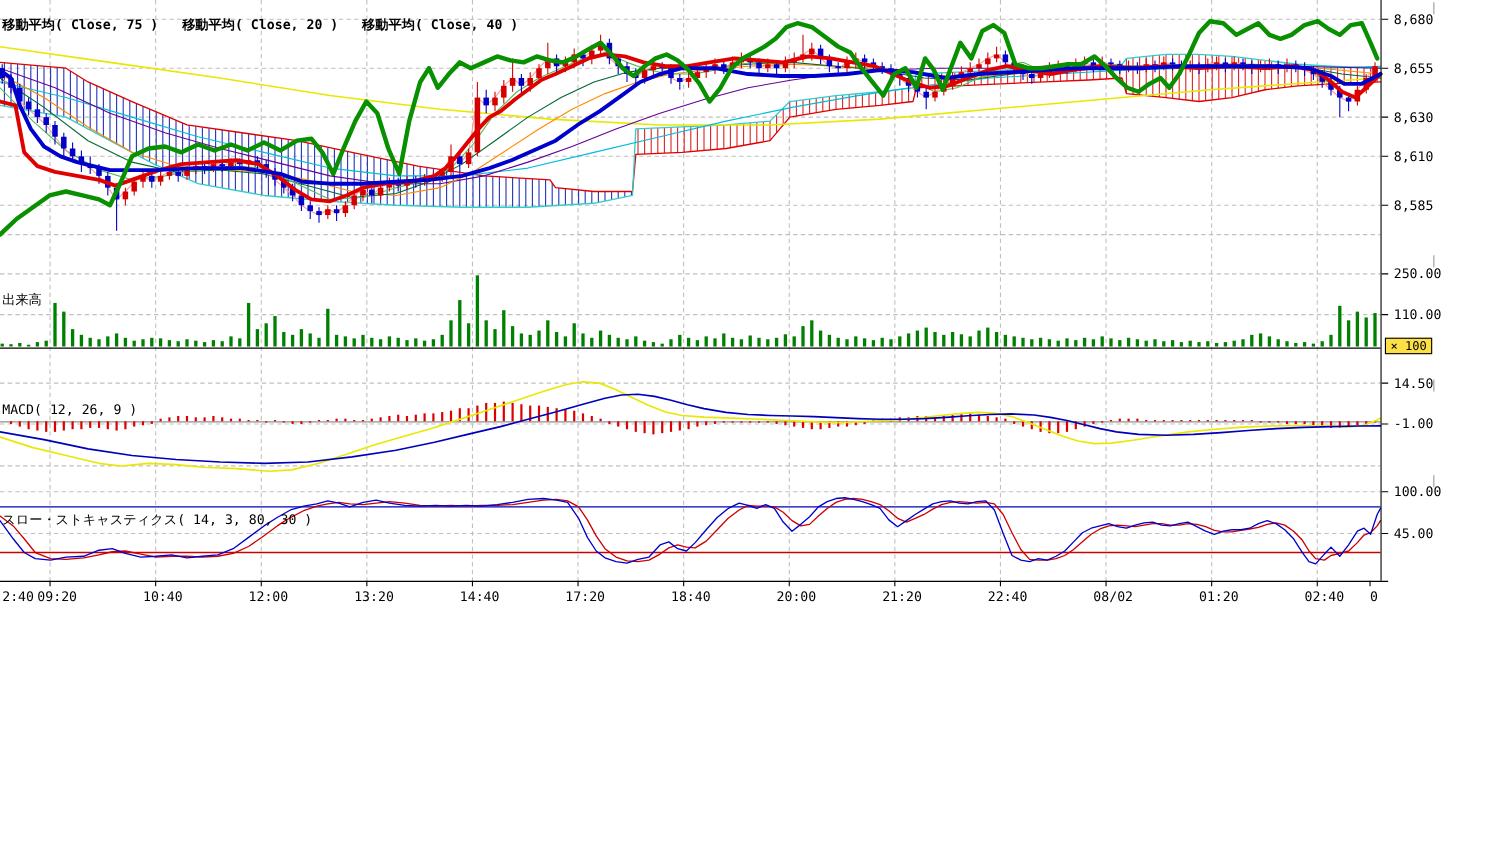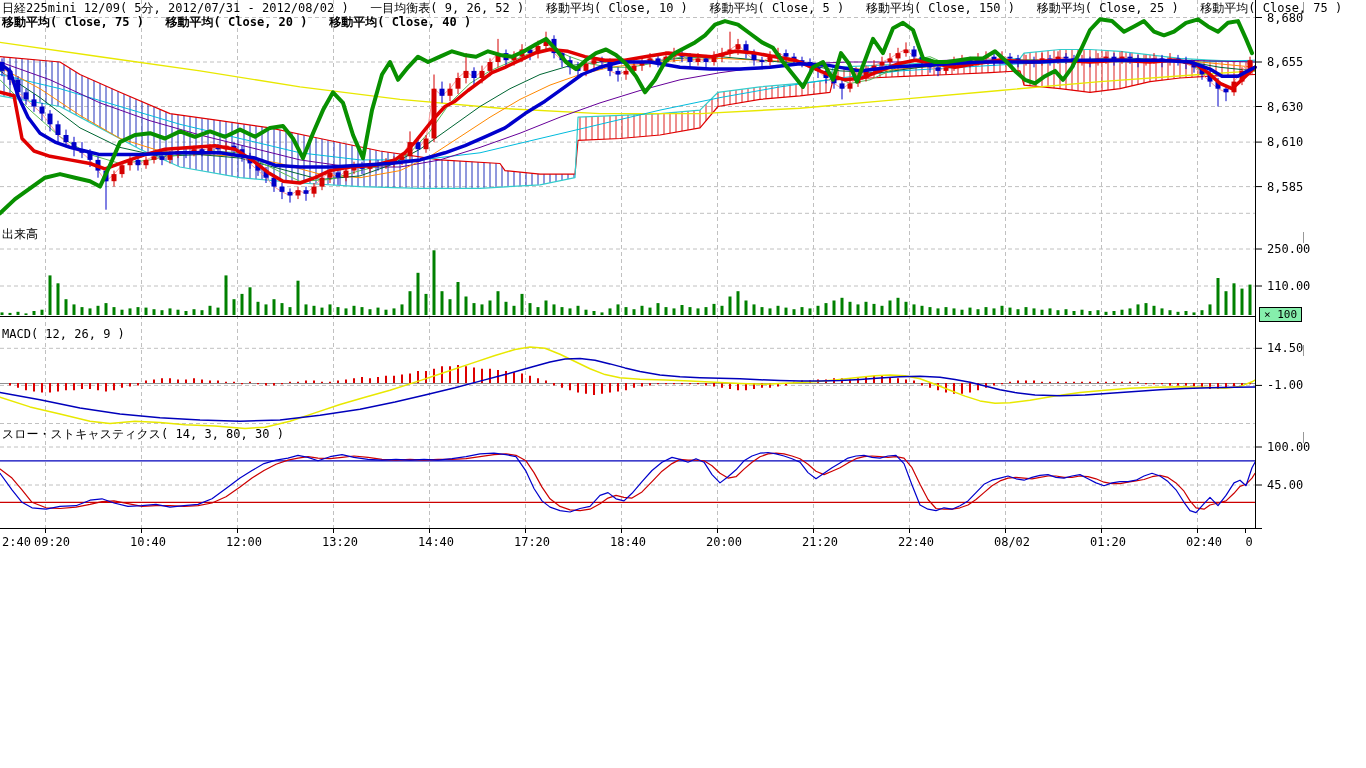--- a/index.html
+++ b/index.html
@@ -1,22 +1,22 @@
 <!DOCTYPE html>
 <html><head>
 <meta charset="utf-8">
 <style>
   html,body{margin:0;padding:0;background:#fff;}
   .screen{position:relative;width:1366px;height:768px;background:#fff;overflow:hidden;
           font-family:"DejaVu Sans Mono","Liberation Mono",monospace;color:#000;}
   #chart{position:absolute;left:0;top:0;}
   .hdr{position:absolute;left:2px;font-size:12px;line-height:14px;white-space:pre;}
   .l1{top:1px;} .l2{top:15px;font-weight:bold;}
-  .plabel{position:absolute;left:2px;font-size:12px;white-space:pre;}
-  .mult{position:absolute;left:1259px;top:307px;border:1px solid #000;background:#86efac;
+  .plabel{position:absolute;left:2px;font-size:12px;white-space:pre;margin-top:38px;}
+  .mult{position:absolute;left:1259px;top:307px;border:1px solid #000;background:#fde047;
         font-size:11px;line-height:13px;padding:0 4px;white-space:pre;}
   svg text{font-family:"DejaVu Sans Mono","Liberation Mono",monospace;font-size:12px;fill:#000;}
 </style>
 </head>
 <body>
 
 <div class="screen">
   <svg id="chart" width="1366" height="560">
       <g>
         <line x1="0" y1="17.5" x2="1255" y2="17.5" stroke="#c0c0c0" stroke-width="1" stroke-dasharray="4,3"></line>
@@ -971,19 +971,18 @@
         <text x="628" y="546" text-anchor="middle">18:40</text>
         <text x="724" y="546" text-anchor="middle">20:00</text>
         <text x="820" y="546" text-anchor="middle">21:20</text>
         <text x="916" y="546" text-anchor="middle">22:40</text>
         <text x="1012" y="546" text-anchor="middle">08/02</text>
         <text x="1108" y="546" text-anchor="middle">01:20</text>
         <text x="1204" y="546" text-anchor="middle">02:40</text>
         <text x="1249" y="546" text-anchor="middle">0</text>
       </g>
     </svg>
-  <div class="hdr l1">日経225mini 12/09( 5分, 2012/07/31 - 2012/08/02 )   一目均衡表( 9, 26, 52 )   移動平均( Close, 10 )   移動平均( Close, 5 )   移動平均( Close, 150 )   移動平均( Close, 25 )   移動平均( Close, 75 )</div>
   <div class="hdr l2">移動平均( Close, 75 )   移動平均( Close, 20 )   移動平均( Close, 40 )</div>
   <div class="plabel" style="top:226px">出来高</div>
   <div class="plabel" style="top:327px">MACD( 12, 26, 9 )</div>
   <div class="plabel" style="top:426px">スロー・ストキャスティクス( 14, 3, 80, 30 )</div>
   <div class="mult">× 100</div>
 </div>
 
 </body></html>

